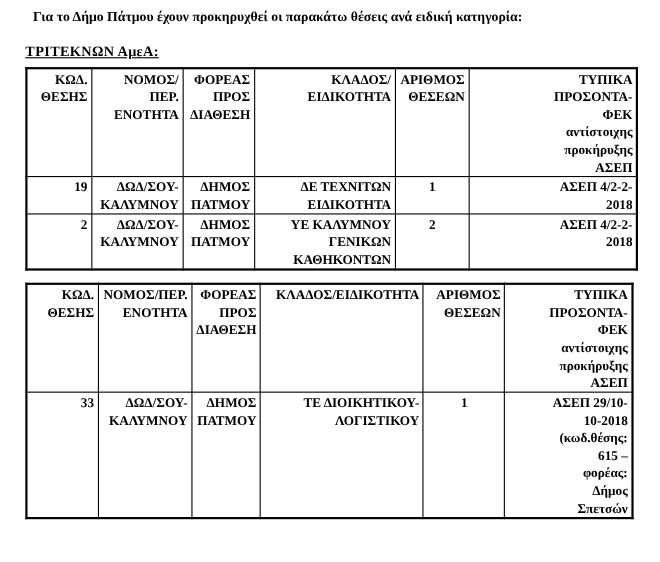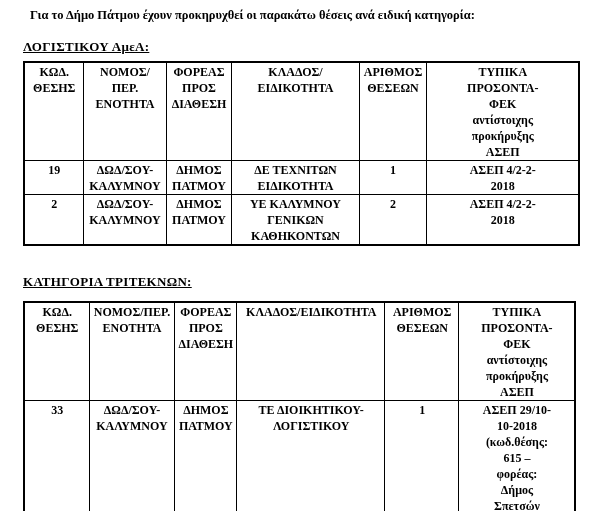--- a/index.html
+++ b/index.html
@@ -41,40 +41,40 @@
     table-layout: fixed;
     margin-left: 23px;
     border: 2px solid #000000;
   }
   table.t1 { margin-top: 6px; }
   table.t2 { margin-top: 11px; }
   table.positions th,
   table.positions td {
     border: 1px solid #000000;
     vertical-align: top;
-    text-align: center;
+    text-align: right;
     font-size: 12px;
     line-height: 16px;
     font-weight: bold;
     padding: 1px 3px 0 4px;
     white-space: pre-line;
     overflow: hidden;
   }
   table.positions td.num-center {
     text-align: center;
   }
 </style>
 </head>
 <body>
 
 <div class="page">
 
   <p class="intro">Για το Δήμο Πάτμου έχουν προκηρυχθεί οι παρακάτω θέσεις ανά ειδική κατηγορία:</p>
 
-  <div class="section-heading">ΛΟΓΙΣΤΙΚΟΥ ΑμεΑ:</div>
+  <div class="section-heading">ΤΡΙΤΕΚΝΩΝ ΑμεΑ:</div>
 
   <table class="positions t1">
     <colgroup>
       <col style="width:59px">
         <col style="width:83px">
         <col style="width:65px">
       <col style="width:128px">
         <col style="width:67px">
         <col style="width:153px">
     </colgroup>
@@ -118,21 +118,20 @@
         <td>ΥΕ ΚΑΛΥΜΝΟΥ
 ΓΕΝΙΚΩΝ
 ΚΑΘΗΚΟΝΤΩΝ</td>
         <td class="num-center">2</td>
         <td>ΑΣΕΠ 4/2-2-
 2018</td>
       </tr>
     </tbody>
   </table>
 
-  <div class="section-heading" style="padding-top:27px">ΚΑΤΗΓΟΡΙΑ ΤΡΙΤΕΚΝΩΝ:</div>
 
   <table class="positions t2">
     <colgroup>
       <col style="width:65px">
         <col style="width:85px">
         <col style="width:62px">
       <col style="width:148px">
         <col style="width:74px">
         <col style="width:116px">
     </colgroup>

